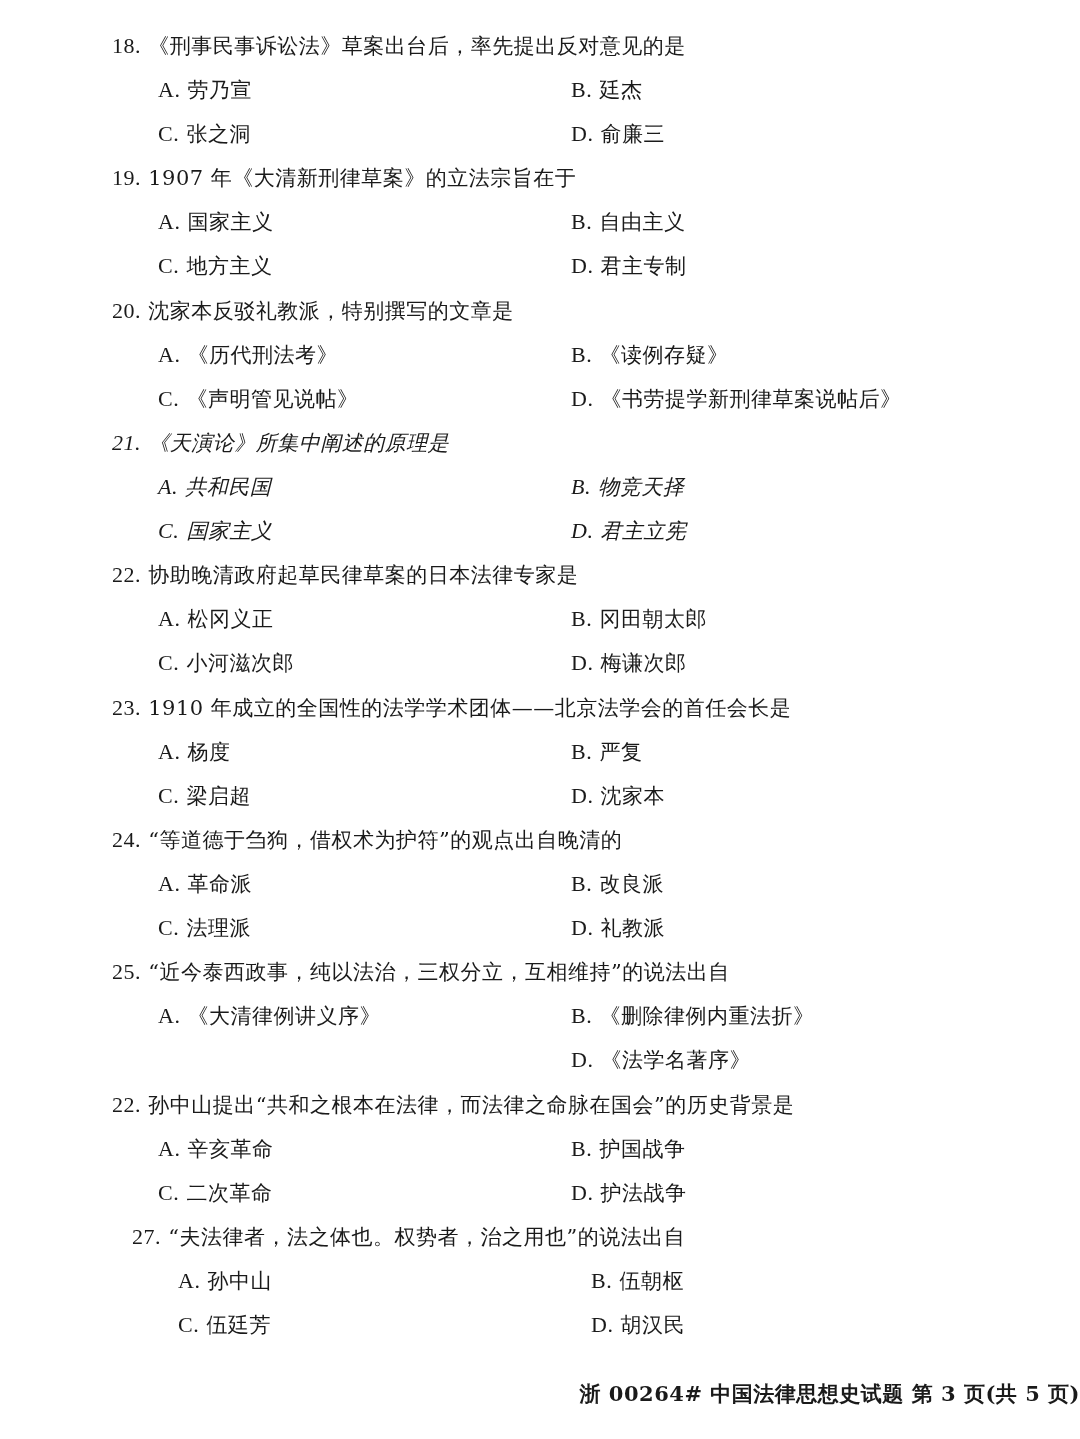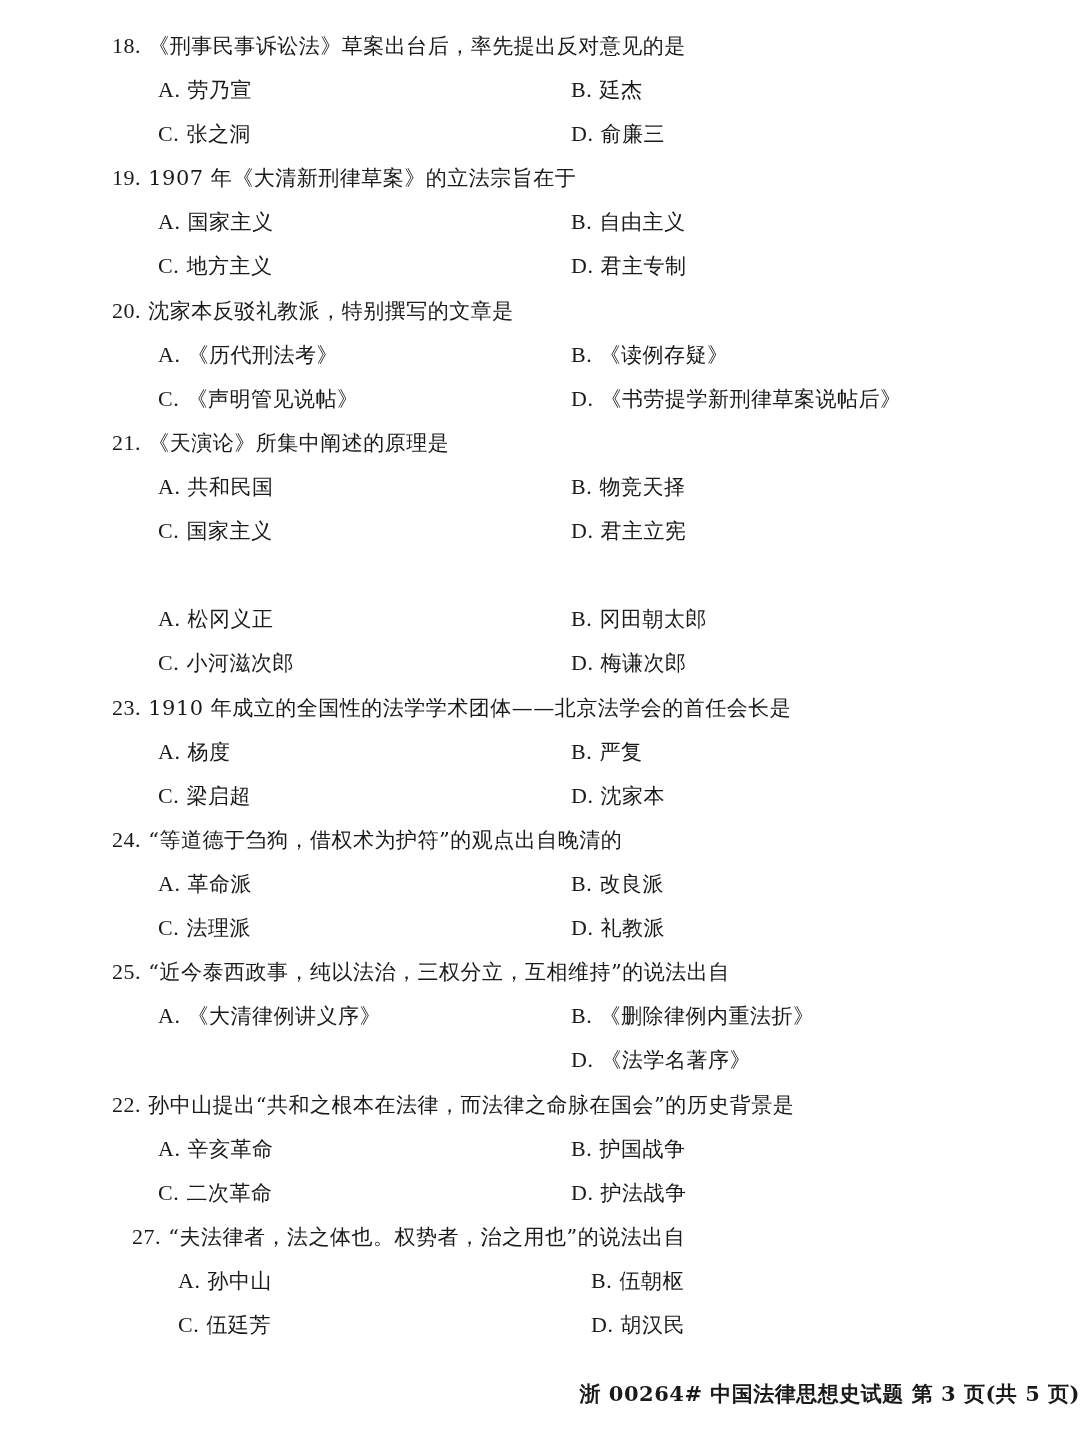--- a/index.html
+++ b/index.html
@@ -136,21 +136,21 @@
     <div class="line opt-left row2">
       <span class="letter">C.</span>
       <span class="opt-text">《声明管见说帖》</span>
     </div>
     <div class="line opt-right row2">
       <span class="letter">D.</span>
       <span class="opt-text">《书劳提学新刑律草案说帖后》</span>
     </div>
   </div>
 
-  <div class="question" style="top:421px;">
+  <div class="question" style="top:421px;font-style:italic;">
     <div class="line stem">
       <span class="qnum">21.</span>
       <span>《天演论》所集中阐述的原理是</span>
     </div>
     <div class="line opt-left row1">
       <span class="letter">A.</span>
       <span class="opt-text">共和民国</span>
     </div>
     <div class="line opt-right row1">
       <span class="letter">B.</span>
@@ -160,20 +160,24 @@
       <span class="letter">C.</span>
       <span class="opt-text">国家主义</span>
     </div>
     <div class="line opt-right row2">
       <span class="letter">D.</span>
       <span class="opt-text">君主立宪</span>
     </div>
   </div>
 
   <div class="question" style="top:553px;">
+    <div class="line stem">
+      <span class="qnum">22.</span>
+      <span>协助晚清政府起草民律草案的日本法律专家是</span>
+    </div>
     <div class="line opt-left row1">
       <span class="letter">A.</span>
       <span class="opt-text">松冈义正</span>
     </div>
     <div class="line opt-right row1">
       <span class="letter">B.</span>
       <span class="opt-text">冈田朝太郎</span>
     </div>
     <div class="line opt-left row2">
       <span class="letter">C.</span>

